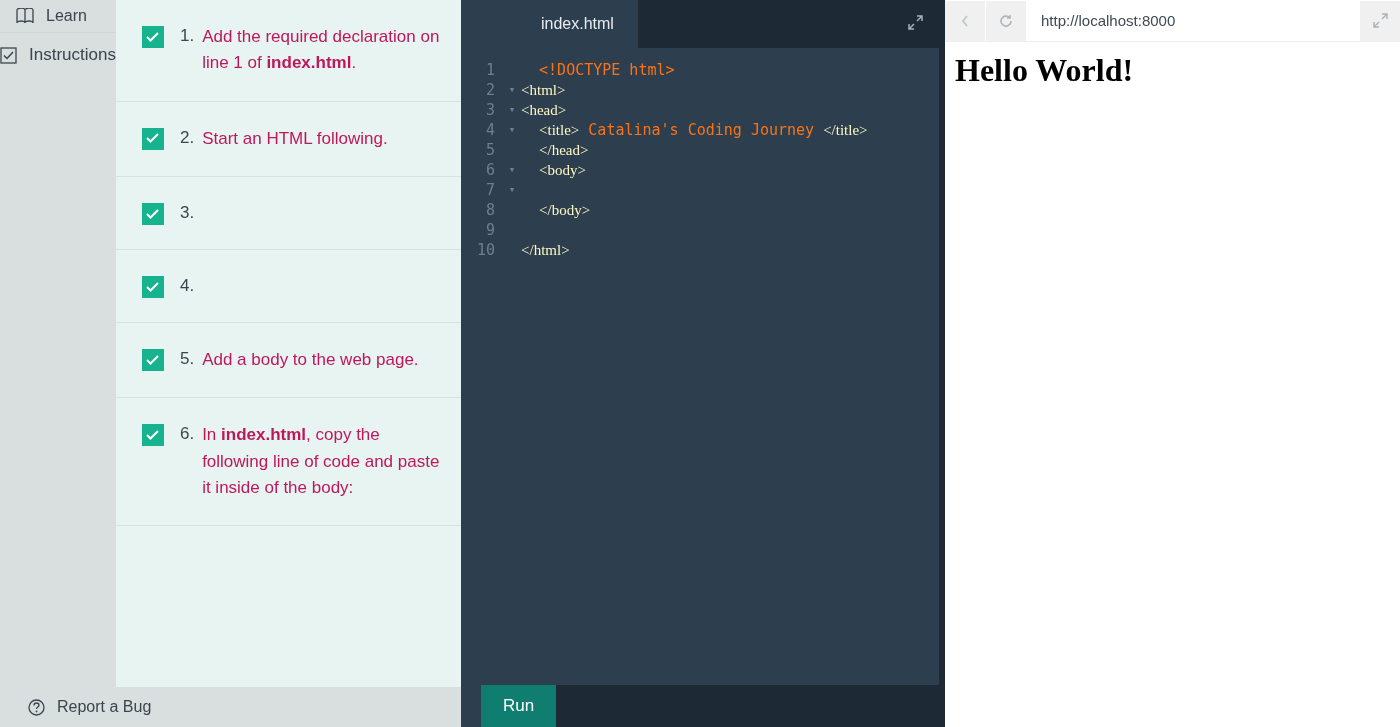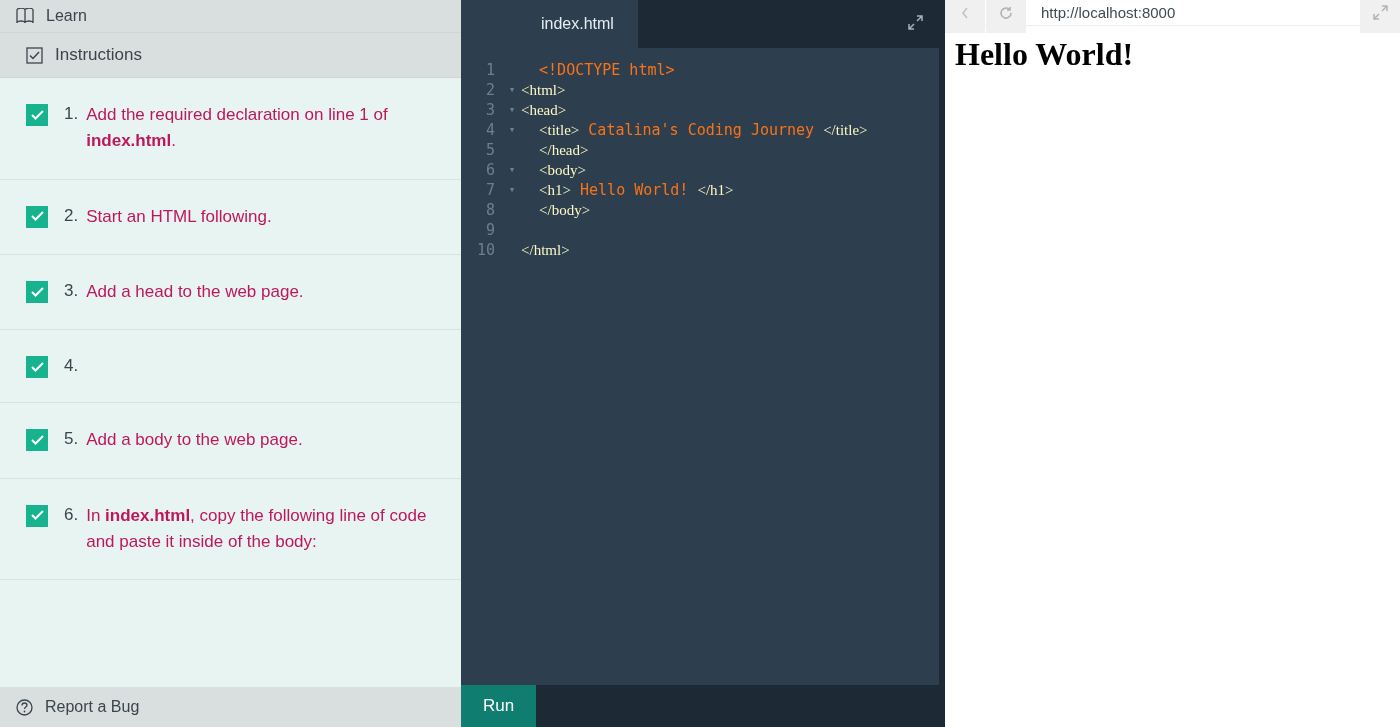--- a/index.html
+++ b/index.html
@@ -1,61 +1,61 @@
 <!DOCTYPE html>
 <html><head>
 <meta charset="utf-8">
 <style>
 * { margin:0; padding:0; box-sizing:border-box; }
 html,body { width:1400px; height:727px; font-family:Arial,Helvetica,sans-serif; overflow:hidden; }
 .app { display:flex; width:100%; height:100%; }
 
 
-.left { width:461px; height:100%; background:#f0f5f5; display:flex; flex-direction:column; position:relative; }
+.left { width:461px; height:100%; background:#f0f5f5; display:flex; flex-direction:row; position:relative; }
 .left-top { background:#d9dede; border-bottom:1px solid #cfd5d5; }
 .learn-row { display:flex; align-items:center; padding:7px 16px; color:#3a464d; font-size:16px; cursor:pointer; }
 .learn-row .book-icon { margin-right:12px; display:flex; }
-.instr-row { display:flex; align-items:center; padding:12px 26px; color:#3a464d; font-size:17px; background:#d9dede; border-top:1px solid #cfd5d5; }
+.instr-row { display:flex; align-items:center; padding:12px 0; color:#3a464d; font-size:17px; background:#d9dede; border-top:1px solid #cfd5d5; }
 .instr-row .check-icon { margin-right:12px; display:flex; }
 
 .tasks { flex:1; overflow-y:auto; background:#e8f4f1; }
 .task { display:flex; padding:24px 20px 24px 26px; border-bottom:1px solid #d6e3e0; background:#e8f4f1; }
 .task .cb { width:22px; height:22px; background:#16b38e; color:#fff; display:flex; align-items:center; justify-content:center; flex-shrink:0; margin-top:2px; }
 .task .num { color:#3a464d; font-size:17px; margin:2px 8px 0 16px; flex-shrink:0; }
 .task .txt { color:#be185d; font-size:17px; line-height:1.55; }
 .task .txt b { font-weight:700; }
 
-.bug-row { position:absolute; left:0; right:0; bottom:0; background:#d9dede; padding:11px 16px; display:flex; align-items:center; color:#3a464d; font-size:16px; cursor:pointer; }
+.bug-row { position:absolute; left:0; right:0; bottom:0; background:#d9dede; padding:11px 28px; display:flex; align-items:center; color:#3a464d; font-size:16px; cursor:pointer; }
 .bug-row .q-icon { margin-right:12px; display:flex; }
 
 
 .mid { width:478px; height:100%; background:#2d3e4f; display:flex; flex-direction:column; position:relative; }
 .mid-top { height:48px; background:#1d2a36; display:flex; align-items:center; padding-right:10px; }
 .mid-top .lpad { width:56px; height:100%; background:#2d3e4f; }
 .tab { height:100%; background:#2d3e4f; display:flex; align-items:center; padding:0 24px; color:#e6eef2; font-size:16px; }
 .tab-dark { flex:1; background:#1d2a36; height:100%; }
 .expand1 { color:#9fb3bf; padding:0 6px; cursor:pointer; }
 
 .editor { flex:1; background:#2d3e4f; padding:12px 0 0 0; font-family:Consolas,Menlo,monospace; font-size:15px; line-height:20px; }
 .code-line { display:flex; }
 .gutter { width:42px; text-align:right; color:#6e7f8d; padding-right:8px; user-select:none; }
 .fold { width:18px; color:#6e7f8d; text-align:center; user-select:none; font-size:11px; }
 .code { white-space:pre; color:#b6c5ce; }
 .code .tag { color:#fef9c3;font-family:Liberation Serif, serif; }
 .code .txt-c { color:#f97316; }
 
-.run-bar { height:42px; background:#1d2a36; display:flex; align-items:center; }
+.run-bar { height:42px; background:#1d2a36; display:flex; align-items:center;margin-left:20px; }
 .run-btn { background:#0f7e70; color:#ffffff; font-size:17px; padding:10px 22px; height:100%; display:flex; align-items:center; cursor:pointer; }
 
 
 .div { width:6px; background:#1d2a36; }
 
 
 .right { flex:1; height:100%; background:#ffffff; display:flex; flex-direction:column; }
-.r-top { height:26px; background:#ffffff; border-bottom:1px solid #eee; display:flex; align-items:center; }
+.r-top { height:42px; background:#ffffff; border-bottom:1px solid #eee; display:flex; align-items:center; }
 .r-btn { width:40px; height:40px; background:#f0f0f0; display:flex; align-items:center; justify-content:center; color:#aeb4b8; margin-right:1px; cursor:pointer; }
 .url { flex:1; padding:0 14px; color:#3f4a52; font-size:15px; }
 .r-expand { width:40px; height:40px; background:#f0f0f0; display:flex; align-items:center; justify-content:center; color:#aeb4b8; cursor:pointer; }
 .preview { padding:10px 10px; }
 .preview h1 { font-family:"Times New Roman",Times,serif; font-size:32px; font-weight:700; color:#000; }
 </style>
 </head>
 <body>
 
 <div class="app">
@@ -100,21 +100,20 @@
           <div class="num">2.</div>
           <div class="txt">Start an HTML following.</div>
         </div>
         <div class="task">
           <div class="cb">
             <svg width="13" height="11" viewBox="0 0 13 11">
               <path d="M1 5 L4.5 8.5 L12 1" fill="none" stroke="#fff" stroke-width="2"></path>
             </svg>
           </div>
           <div class="num">3.</div>
-          <div class="txt">Add a head to the web page.</div>
         </div>
         <div class="task">
           <div class="cb">
             <svg width="13" height="11" viewBox="0 0 13 11">
               <path d="M1 5 L4.5 8.5 L12 1" fill="none" stroke="#fff" stroke-width="2"></path>
             </svg>
           </div>
           <div class="num">4.</div>
         </div>
         <div class="task">
@@ -189,21 +188,20 @@
           <div class="code"><span>  </span><span class="tag">&lt;/head&gt;</span></div>
         </div>
         <div class="code-line">
           <div class="gutter">6</div>
           <div class="fold">▾</div>
           <div class="code"><span>  </span><span class="tag">&lt;body&gt;</span></div>
         </div>
         <div class="code-line">
           <div class="gutter">7</div>
           <div class="fold">▾</div>
-          <div class="code"><span>  </span><span class="tag">&lt;h1&gt;</span><span class="txt-c"> Hello World! </span><span class="tag">&lt;/h1&gt;</span></div>
         </div>
         <div class="code-line">
           <div class="gutter">8</div>
           <div class="fold"></div>
           <div class="code"><span>  </span><span class="tag">&lt;/body&gt;</span></div>
         </div>
         <div class="code-line">
           <div class="gutter">9</div>
           <div class="fold"></div>
           <div class="code"></div>

